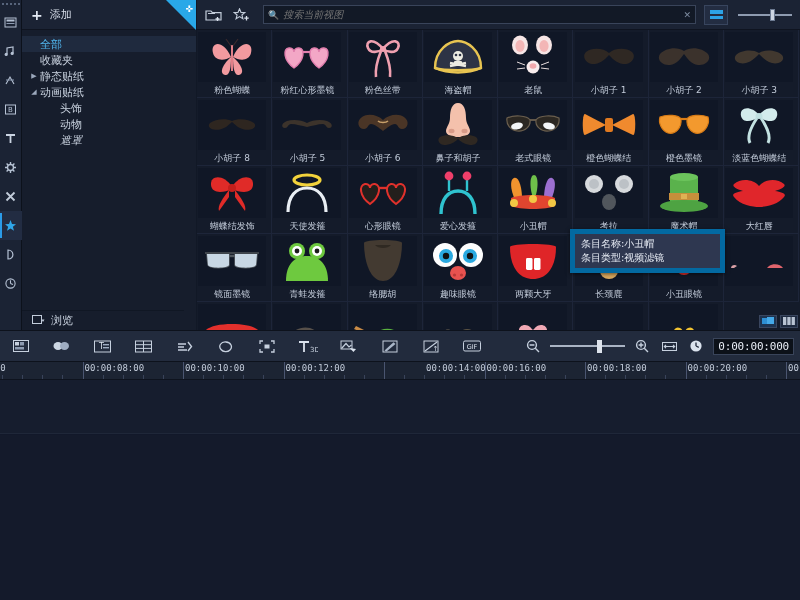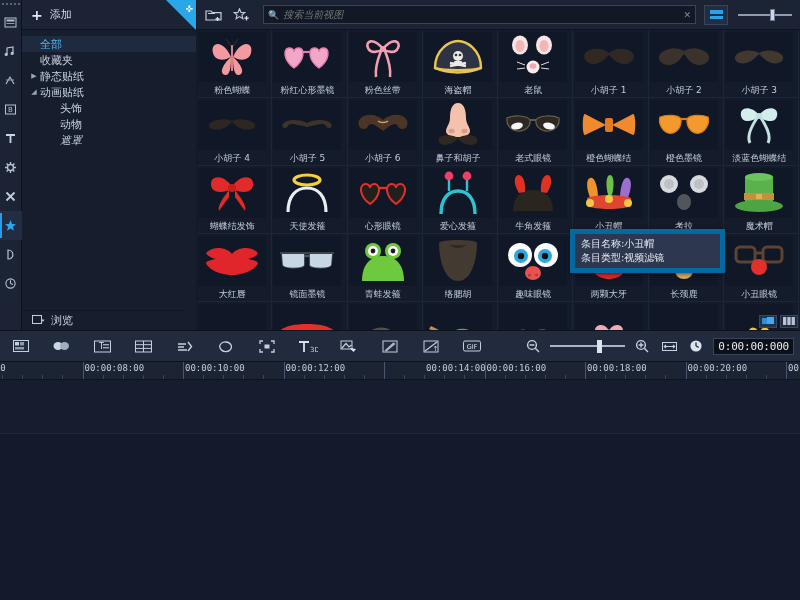--- a/index.html
+++ b/index.html
@@ -411,21 +411,21 @@
                 </svg>
               </div>
               <div class="cap">小胡子 3</div>
             </div>
             <div class="cell">
               <div class="thumb">
                 <svg width="54" height="18" viewBox="0 0 54 18">
                   <path d="M27 5 C21 2 10 3 5 7 C1 11 8 15 15 13.5 C21 12 24 8.5 27 6 C30 8.5 33 12 39 13.5 C46 15 53 11 49 7 C44 3 33 2 27 5Z" fill="#2e2620"></path>
                 </svg>
               </div>
-              <div class="cap">小胡子 4</div>
+              <div class="cap">小胡子 8</div>
             </div>
             <div class="cell">
               <div class="thumb">
                 <svg width="56" height="18" viewBox="0 0 56 18">
                   <path d="M28 7 C23 4 14 3 8 5 C2 7 2 12 6 12 C9 12 9 8 12 8 C17 8 23 10 28 11 C33 10 39 8 44 8 C47 8 47 12 50 12 C54 12 54 7 48 5 C42 3 33 4 28 7Z" fill="#3c332b"></path>
                 </svg>
               </div>
               <div class="cap">小胡子 5</div>
             </div>
             <div class="cell">
@@ -534,30 +534,20 @@
                 <svg width="44" height="44" viewBox="0 0 44 44">
                   <path d="M5 43 C5 28 12 20 22 20 C32 20 39 28 39 43" fill="none" stroke="#2fc3cf" stroke-width="3.4"></path>
                   <path d="M13 20 L13 9" stroke="#2fc3cf" stroke-width="2.4"></path>
                   <path d="M31 20 L31 9" stroke="#2fc3cf" stroke-width="2.4"></path>
                   <path d="M13 9 C9 5 10 1 13 1.5 C15 2 13 5 13 5 C13 5 11 2 13 1.5 M13 9 C17 5 16 1 13 1.5" fill="#ee3f6a"></path>
                   <circle cx="13" cy="5" r="4.4" fill="#ee3f6a"></circle>
                   <circle cx="31" cy="5" r="4.4" fill="#ee3f6a"></circle>
                 </svg>
               </div>
               <div class="cap">爱心发箍</div>
-            </div>
-            <div class="cell">
-              <div class="thumb">
-                <svg width="50" height="40" viewBox="0 0 50 40">
-                  <path d="M5 38 C5 24 13 17 25 17 C37 17 45 24 45 38Z" fill="#2b2520"></path>
-                  <path d="M11 20 C6 12 5 4 10 2 C15 1 18 10 17 19Z" fill="#e03222"></path>
-                  <path d="M39 20 C44 12 45 4 40 2 C35 1 32 10 33 19Z" fill="#e03222"></path>
-                </svg>
-              </div>
-              <div class="cap">牛角发箍</div>
             </div>
             <div class="cell">
               <div class="thumb">
                 <svg width="56" height="42" viewBox="0 0 56 42">
                   <path d="M11 30 C6 20 4 8 9 6 C14 4 17 16 17 26Z" fill="#f0932e"></path>
                   <path d="M28 26 C24 14 25 3 29 3 C33 3 34 14 30 26Z" fill="#6fc04a"></path>
                   <path d="M45 30 C50 20 52 8 47 6 C42 4 39 16 39 26Z" fill="#9b6fd0"></path>
                   <path d="M6 26 C14 22 42 22 50 26 L50 34 C42 38 14 38 6 34Z" fill="#e0452f"></path>
                   <circle cx="9" cy="31" r="4" fill="#f2c744"></circle>
                   <circle cx="28" cy="27" r="4" fill="#f2c744"></circle>

